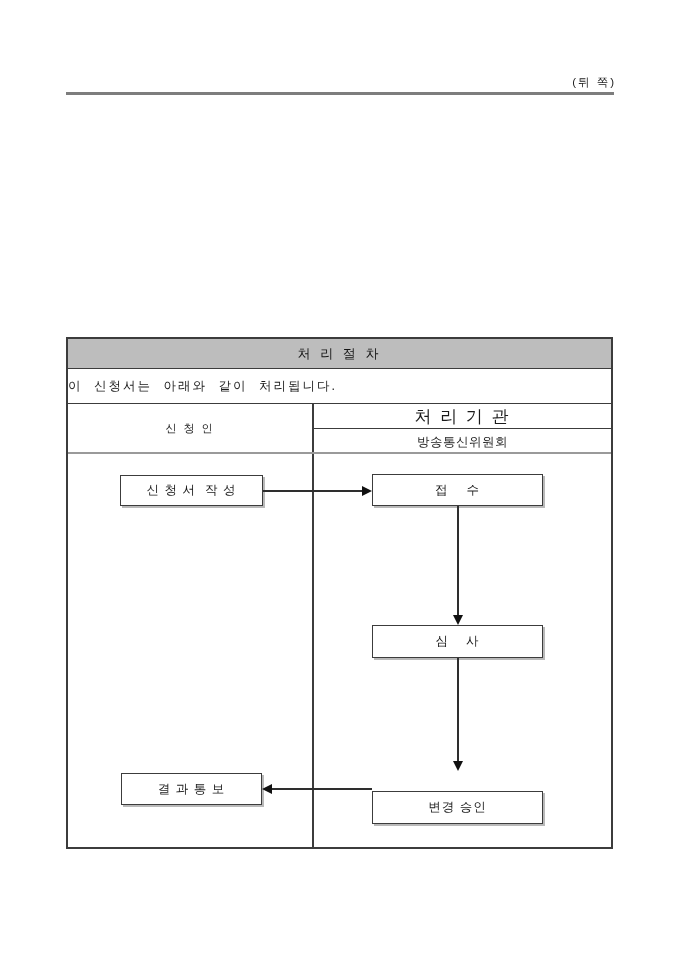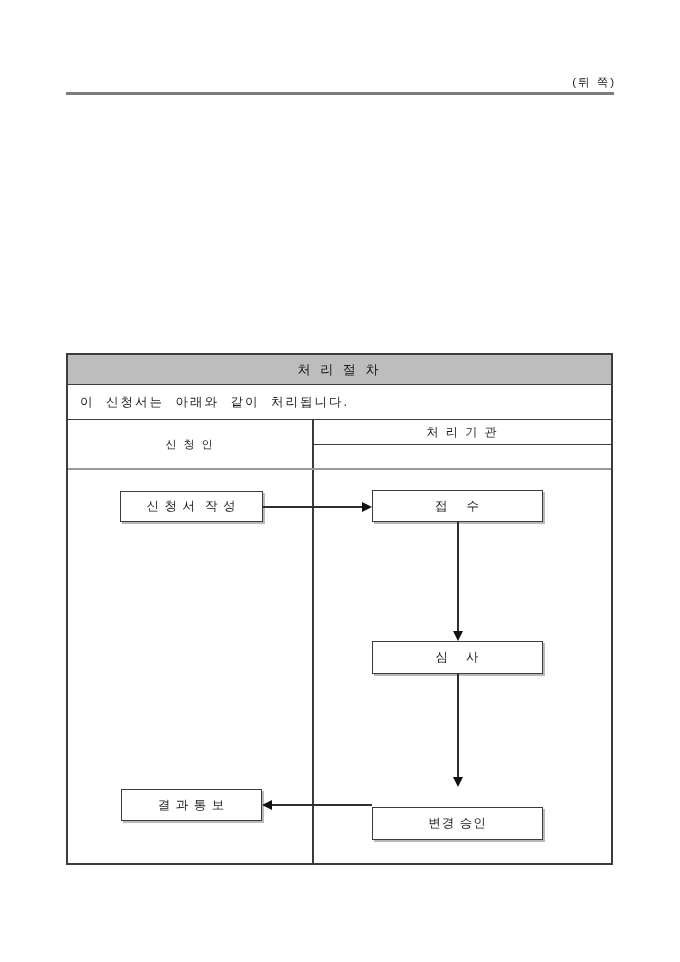--- a/index.html
+++ b/index.html
@@ -33,21 +33,21 @@
     top: 92px;
     width: 548px;
     height: 3px;
     background: #7d7d7d;
   }
 
   
   .proc-table {
     position: absolute;
     left: 66px;
-    top: 353px;
+    top: 337px;
     width: 547px;
     height: 512px;
     border: 2px solid #3c3c3c;
     background: #ffffff;
   }
   .row-title {
     position: absolute;
     left: 0; top: 0;
     width: 100%; height: 30px;
     background: #bdbdbd;
@@ -57,21 +57,20 @@
     letter-spacing: 3px;
     white-space: pre;
     color: #141414;
   }
   .row-notice {
     position: absolute;
     left: 0; top: 30px;
     width: 100%; height: 35px;
     border-bottom: 1.5px solid #3c3c3c;
     display: flex; align-items: center;
-    padding-left: 12px;
     font-size: 12.5px;
     letter-spacing: 2px;
     word-spacing: 6px;
     white-space: pre;
   }
   .row-heads {
     position: absolute;
     left: 0; top: 65px;
     width: 100%; height: 50px;
     border-bottom: 2px solid #9a9a9a;
@@ -90,21 +89,21 @@
     left: 244px; top: 0;
     width: 1.5px; height: 100%;
     background: #3c3c3c;
   }
   .cell-agency {
     position: absolute;
     left: 246px; top: 0; right: 0;
     height: 25px;
     border-bottom: 1.2px solid #3c3c3c;
     display: flex; align-items: center; justify-content: center;
-    font-size: 12px;
+    font-size: 17px;
     letter-spacing: 2px;
     white-space: pre;
   }
   .cell-agency-name {
     position: absolute;
     left: 246px; top: 26px; right: 0;
     height: 24px;
     display: flex; align-items: center; justify-content: center;
     font-size: 12.5px;
     letter-spacing: 0.5px;
@@ -180,20 +179,21 @@
   <div class="proc-table">
 
     <div class="row-title">처 리 절 차</div>
 
     <div class="row-notice">이 신청서는 아래와 같이 처리됩니다.</div>
 
     <div class="row-heads">
       <div class="cell-applicant">신 청 인</div>
       <div class="head-col-divider"></div>
       <div class="cell-agency">처 리 기 관</div>
+      <div class="cell-agency-name">방송통신위원회</div>
     </div>
 
     <div class="row-body">
       <div class="body-col-divider"></div>
 
       <div class="flow-box box-write">신 청 서  작 성</div>
 
       <div class="flow-box box-receipt">접    수</div>
 
       <div class="flow-box box-review">심  사</div>

